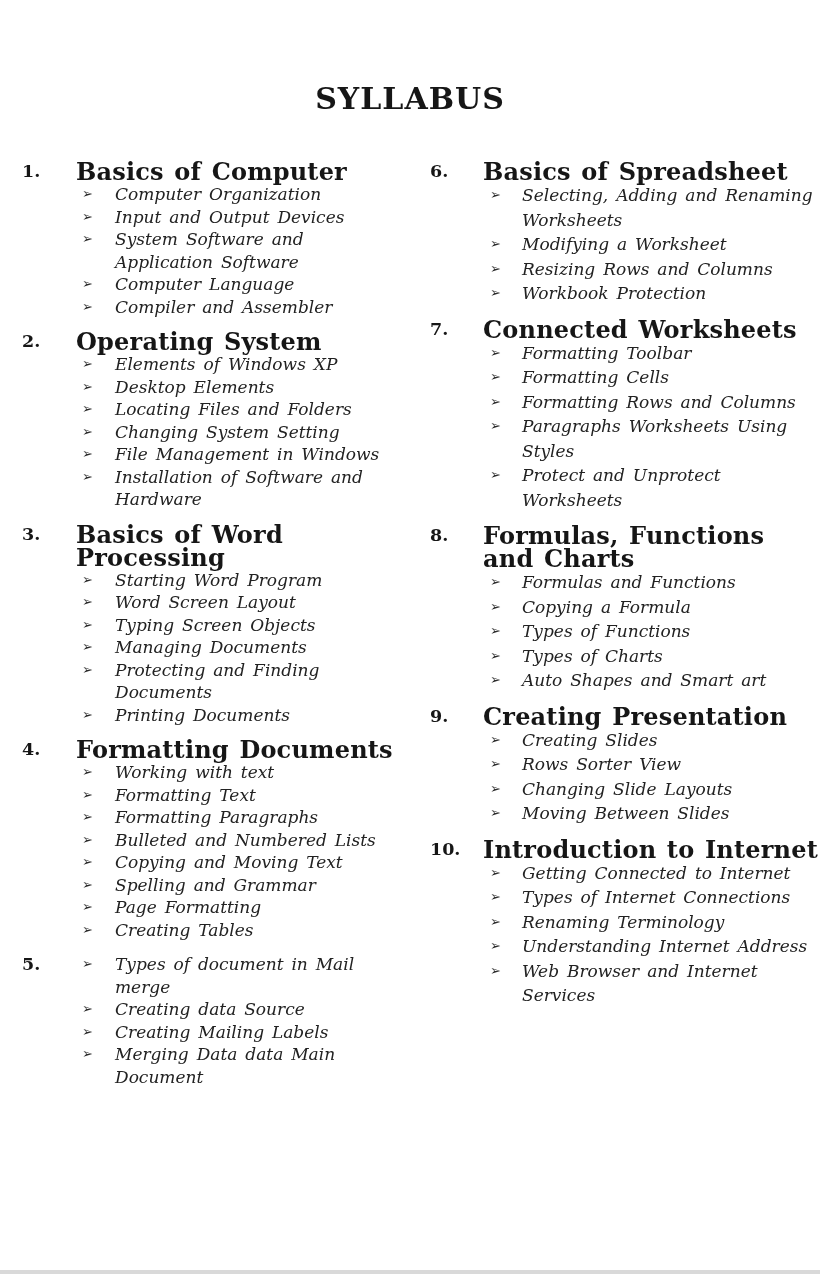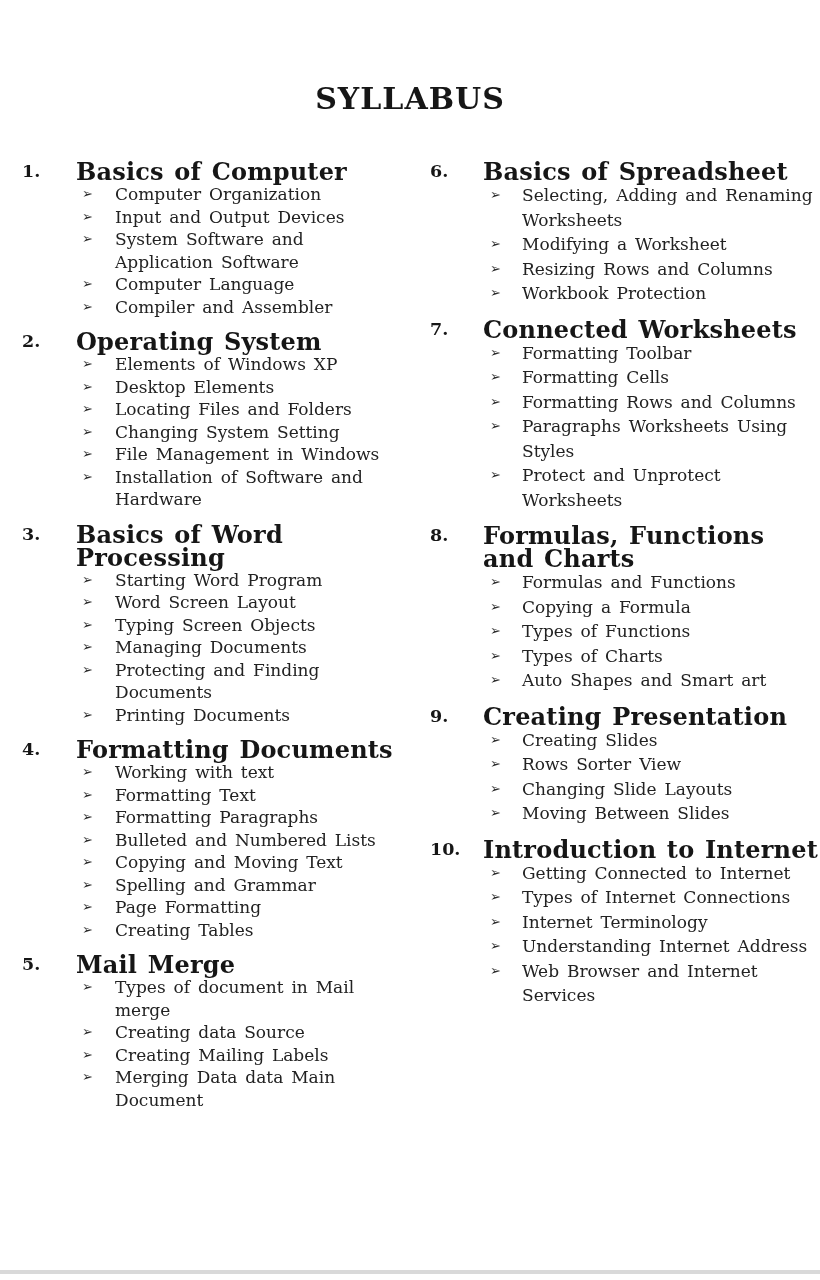--- a/index.html
+++ b/index.html
@@ -71,20 +71,21 @@
     font-family: "DejaVu Sans", sans-serif;
     font-size: 13px;
     color: #2a2a2a;
     flex: none;
   }
   .col.right .item-bullet { padding-left: 7px; }
   .item-text {
     max-width: 292px;
     word-spacing: 2.5px;
     color: #222222;
+    font-style: italic;
   }
   .footer-line {
     position: absolute;
     left: 0;
     right: 0;
     bottom: 6px;
     height: 4px;
     background: #d9d9d9;
   }
 </style>
@@ -216,21 +217,20 @@
             </div>
             <div class="item">
               <span class="item-bullet">➢</span>
               <span class="item-text">Creating Tables</span>
             </div>
           </div>
         </div>
         <div class="section">
           <div class="sec-num">5.</div>
           <div class="sec-body">
-            <div class="sec-heading">Mail Merge</div>
             <div class="item">
               <span class="item-bullet">➢</span>
               <span class="item-text">Types of document in Mail merge</span>
             </div>
             <div class="item">
               <span class="item-bullet">➢</span>
               <span class="item-text">Creating data Source</span>
             </div>
             <div class="item">
               <span class="item-bullet">➢</span>
@@ -347,21 +347,21 @@
             <div class="item">
               <span class="item-bullet">➢</span>
               <span class="item-text">Getting Connected to Internet</span>
             </div>
             <div class="item">
               <span class="item-bullet">➢</span>
               <span class="item-text">Types of Internet Connections</span>
             </div>
             <div class="item">
               <span class="item-bullet">➢</span>
-              <span class="item-text">Internet Terminology</span>
+              <span class="item-text">Renaming Terminology</span>
             </div>
             <div class="item">
               <span class="item-bullet">➢</span>
               <span class="item-text">Understanding Internet Address</span>
             </div>
             <div class="item">
               <span class="item-bullet">➢</span>
               <span class="item-text">Web Browser and Internet Services</span>
             </div>
           </div>

